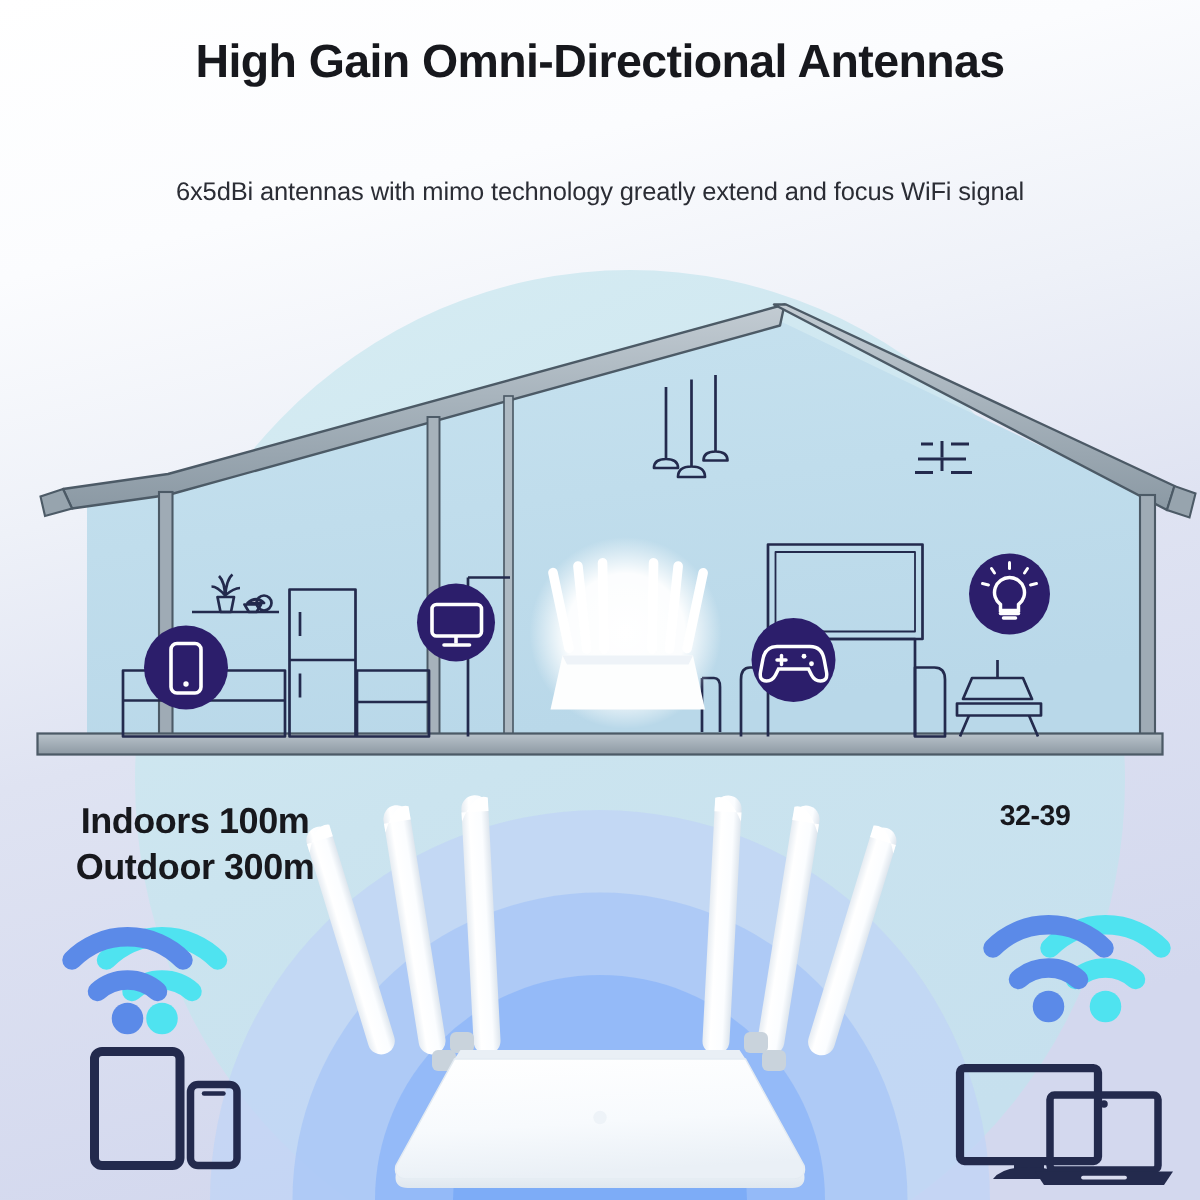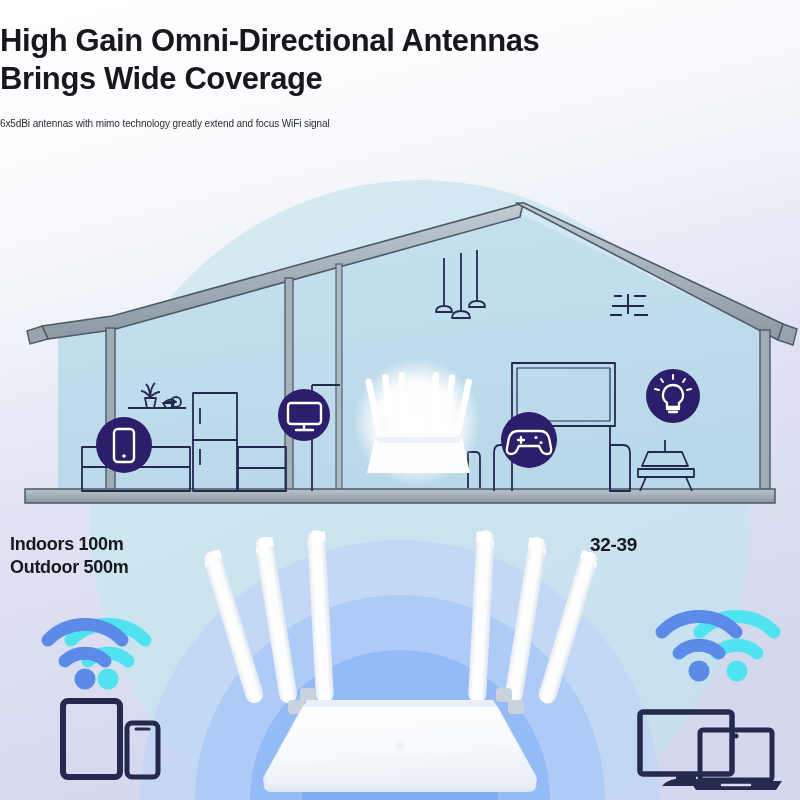--- a/index.html
+++ b/index.html
@@ -1,22 +1,22 @@
 <!DOCTYPE html>
 <html><head>
 <meta charset="utf-8">
 <style>
   html,body{margin:0;padding:0;background:#fff;}
   body{width:800px;height:800px;font-family:"Liberation Sans",sans-serif;}
   #stage{position:relative;width:800px;height:800px;overflow:hidden;}
   #bg{position:absolute;inset:0;}
-  .txt{position:absolute;color:#17181d;}
+  .txt{position:absolute;text-align:center;color:#17181d;}
   #headline{left:0;right:0;top:22px;font-size:31px;font-weight:700;line-height:1.22;letter-spacing:-0.4px;}
-  #subhead{left:0;right:0;top:118px;font-size:10px;font-weight:400;color:#2b2d35;letter-spacing:-0.1px;}
-  #leftCap{left:10px;top:533px;width:240px;font-size:18px;font-weight:700;line-height:1.28;letter-spacing:-0.3px;}
+  #subhead{left:0;right:0;top:118px;font-size:17px;font-weight:400;color:#2b2d35;letter-spacing:-0.1px;}
+  #leftCap{left:10px;top:533px;width:240px;font-size:24px;font-weight:700;line-height:1.28;letter-spacing:-0.3px;}
   #rightCap{left:590px;top:533px;width:200px;font-size:19px;font-weight:700;line-height:1.28;letter-spacing:-0.3px;}
   svg{display:block;}
 </style>
 </head>
 <body>
 
 <div id="stage">
 
   <svg id="bg" width="800" height="800" viewBox="0 0 800 800">
     <defs>
@@ -305,27 +305,26 @@
           <line x1="685" y1="379" x2="683" y2="382" stroke-width="2"></line>
           <line x1="655" y1="389" x2="659" y2="390" stroke-width="2"></line>
           <line x1="691" y1="389" x2="687" y2="390" stroke-width="2"></line>
         </g>
       </g>
     </g>
   </svg>
 
   <div class="txt" id="headline">
     <div>High Gain Omni-Directional Antennas</div>
-    <div>Brings Wide Coverage</div>
   </div>
 
   <div class="txt" id="subhead">6x5dBi antennas with mimo technology greatly extend and focus WiFi signal</div>
 
   <div class="txt" id="leftCap">
     <div>Indoors 100m</div>
-    <div>Outdoor 500m</div>
+    <div>Outdoor 300m</div>
   </div>
 
   <div class="txt" id="rightCap">
     <div>32-39</div>
   </div>
 
 </div>
 
 </body></html>

